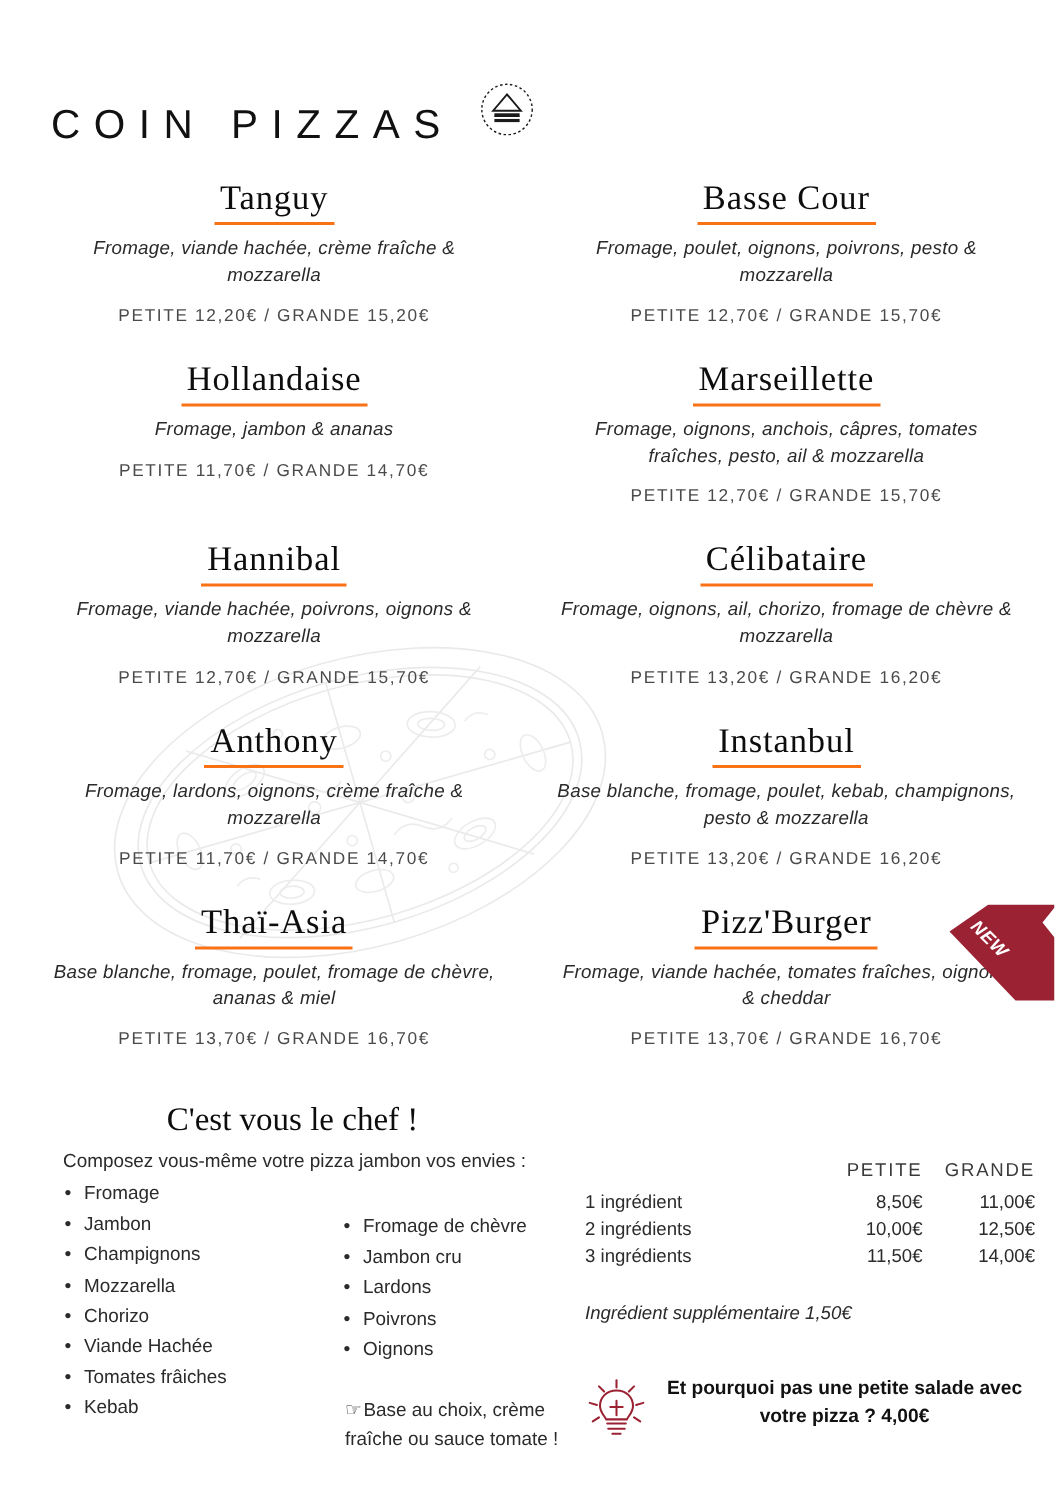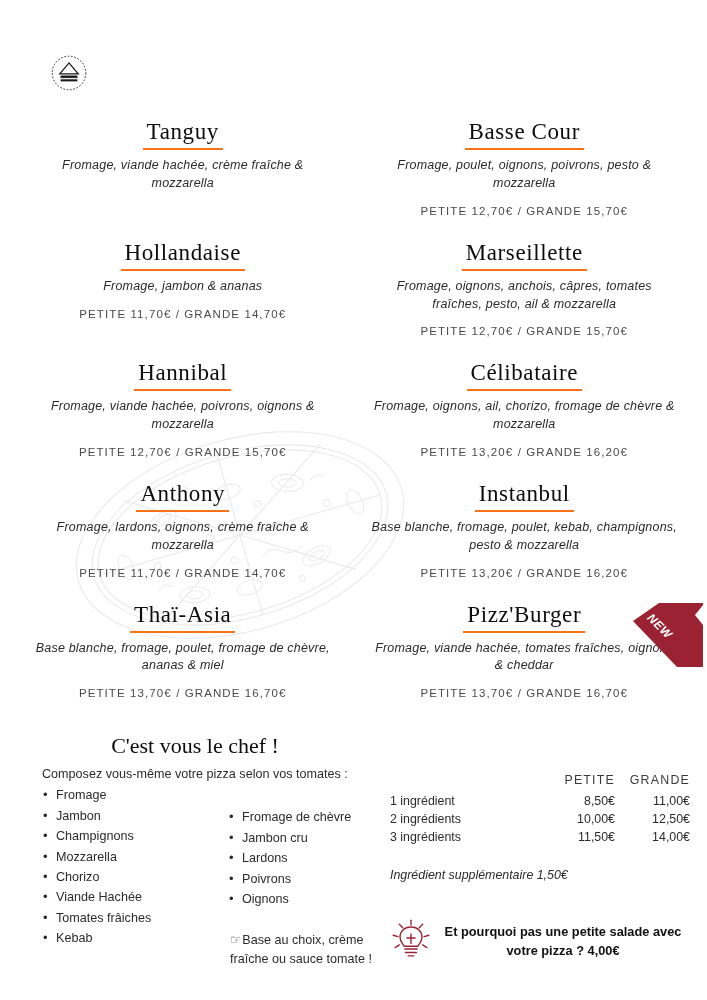--- a/index.html
+++ b/index.html
@@ -198,21 +198,21 @@
     font-family: "Liberation Sans", sans-serif;
     font-style: italic;
     font-size: 12.4px;
     color: #2b2b2b;
     margin-top: 22px;
   }
 
   
   .promo {
     display: flex;
-    align-items: flex-end;
+    align-items: flex-start;
     margin-top: 34px;
     max-width: 310px;
   }
   .promo-icon { width: 42px; height: 44px; flex: 0 0 42px; }
   .promo-text {
     font-family: "Liberation Sans", sans-serif;
     font-size: 12.8px;
     font-weight: bold;
     line-height: 1.45;
     color: #111;
@@ -270,34 +270,36 @@
       <path d="M196 172 q10 -8 20 0 q10 8 20 0"></path>
       <path d="M86 176 q8 -6 16 0"></path>
       <path d="M262 112 q8 -6 16 0"></path>
     </g>
   </g>
 </svg>
 
 <div class="page">
 
   <div class="header">
+    <div class="brand">COIN PIZZAS</div>
     <svg class="stamp" viewBox="0 0 100 100" xmlns="http://www.w3.org/2000/svg">
       <circle cx="50" cy="50" r="40" fill="none" stroke="#1a1a1a" stroke-width="2.2" stroke-dasharray="4 4"></circle>
       <path d="M50 26 L72 52 L28 52 Z" fill="none" stroke="#1a1a1a" stroke-width="3"></path>
       <rect x="30" y="56" width="40" height="5" fill="#1a1a1a"></rect>
       <rect x="30" y="65" width="40" height="5" fill="#1a1a1a"></rect>
       <path d="M30 61 h40" stroke="#1a1a1a" stroke-width="2"></path>
     </svg>
   </div>
 
   <div class="menu">
 
     <div class="pizza">
       <div class="pizza-name">Tanguy</div>
       <div class="pizza-desc">Fromage, viande hachée, crème fraîche &amp; mozzarella</div>
+      <div class="pizza-price">PETITE 12,20€ / GRANDE 15,20€</div>
     </div>
 
     <div class="pizza">
       <div class="pizza-name">Basse Cour</div>
       <div class="pizza-desc">Fromage, poulet, oignons, poivrons, pesto &amp; mozzarella</div>
       <div class="pizza-price">PETITE 12,70€ / GRANDE 15,70€</div>
     </div>
 
     <div class="pizza">
       <div class="pizza-name">Hollandaise</div>
@@ -352,21 +354,21 @@
       <div class="pizza-desc">Fromage, viande hachée, tomates fraîches, oignons &amp; cheddar</div>
       <div class="pizza-price">PETITE 13,70€ / GRANDE 16,70€</div>
     </div>
 
   </div>
 
   <div class="chef">
 
     <div class="chef-left">
       <div class="chef-title">C'est vous le chef !</div>
-      <div class="chef-intro">Composez vous-même votre pizza selon vos tomates :</div>
+      <div class="chef-intro">Composez vous-même votre pizza jambon vos envies :</div>
 
       <div class="ingredient-cols">
         <ul class="ing-list">
           <li>Fromage</li>
           <li>Jambon</li>
           <li>Champignons</li>
           <li>Mozzarella</li>
           <li>Chorizo</li>
           <li>Viande Hachée</li>
           <li>Tomates frâiches</li>

